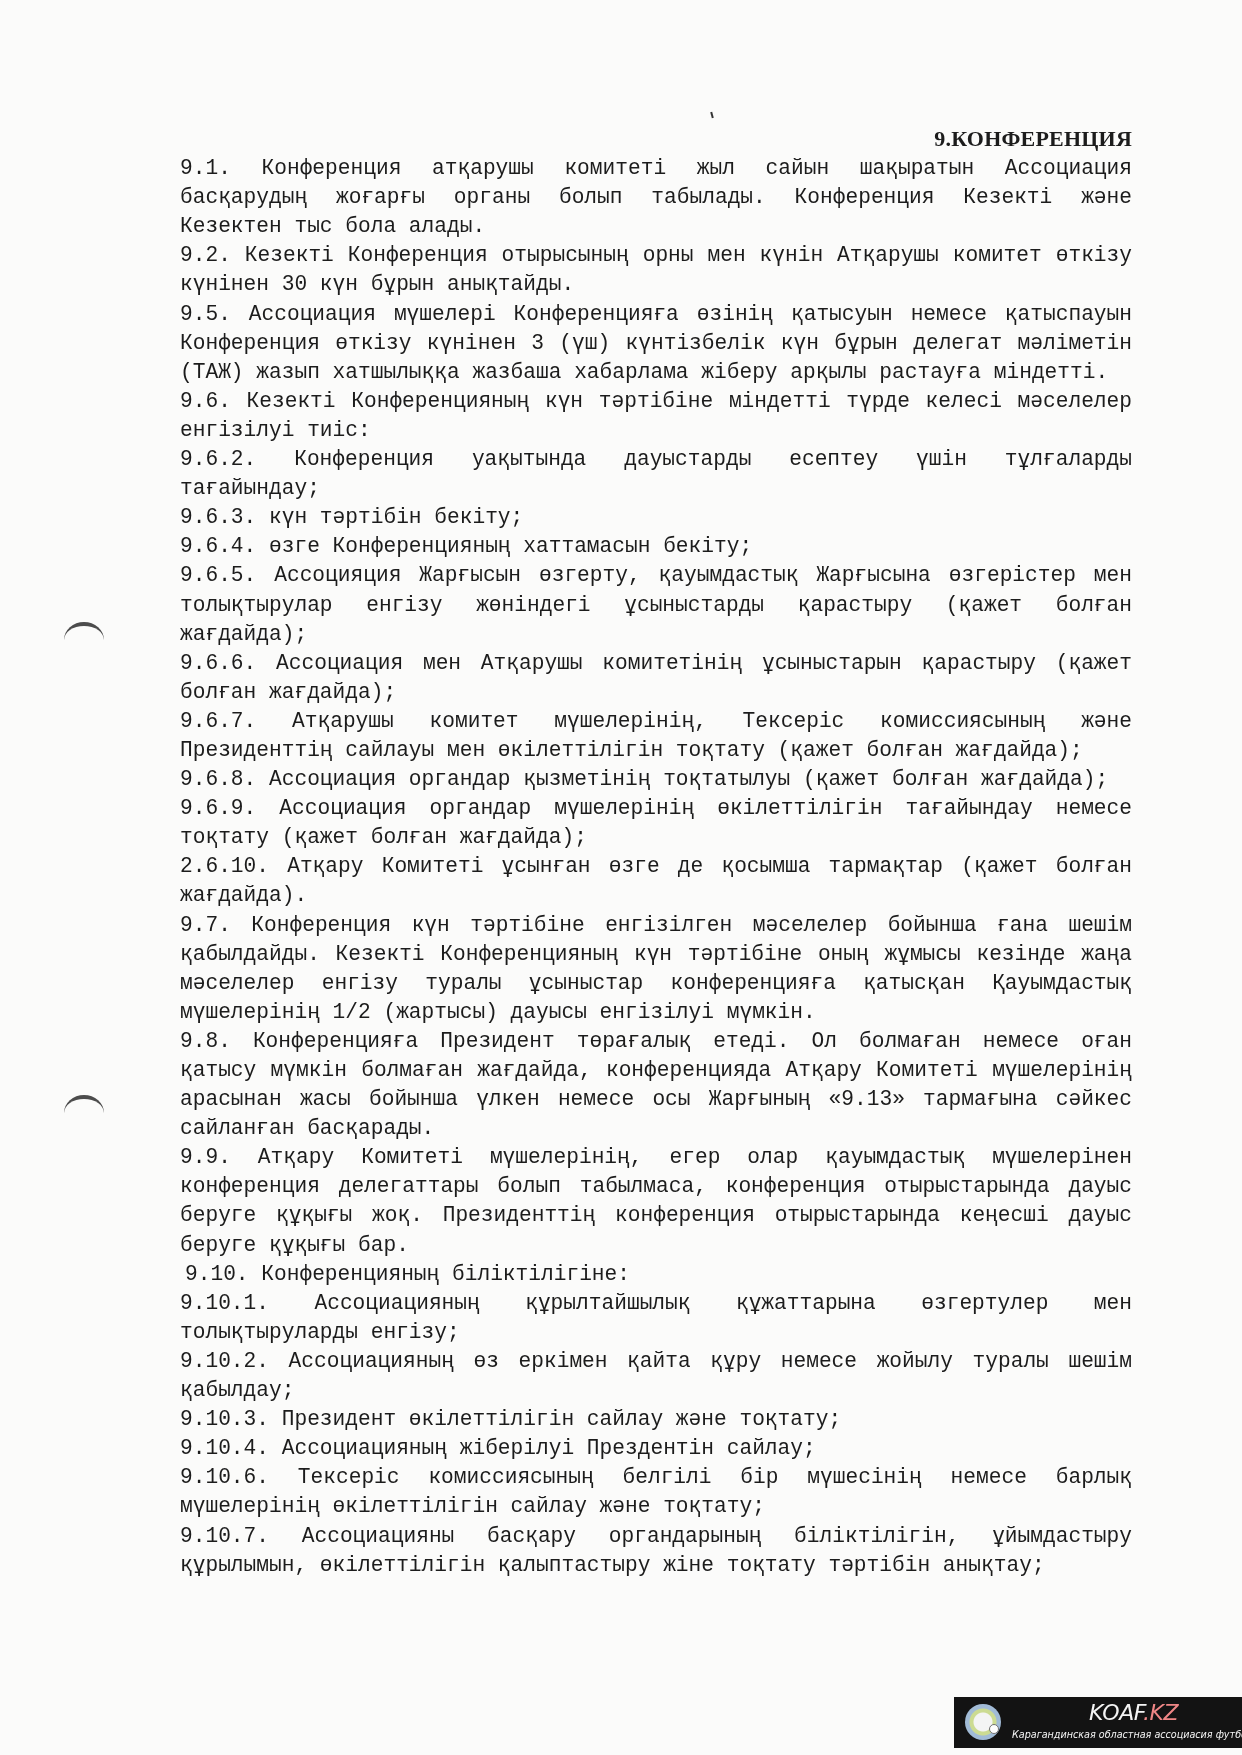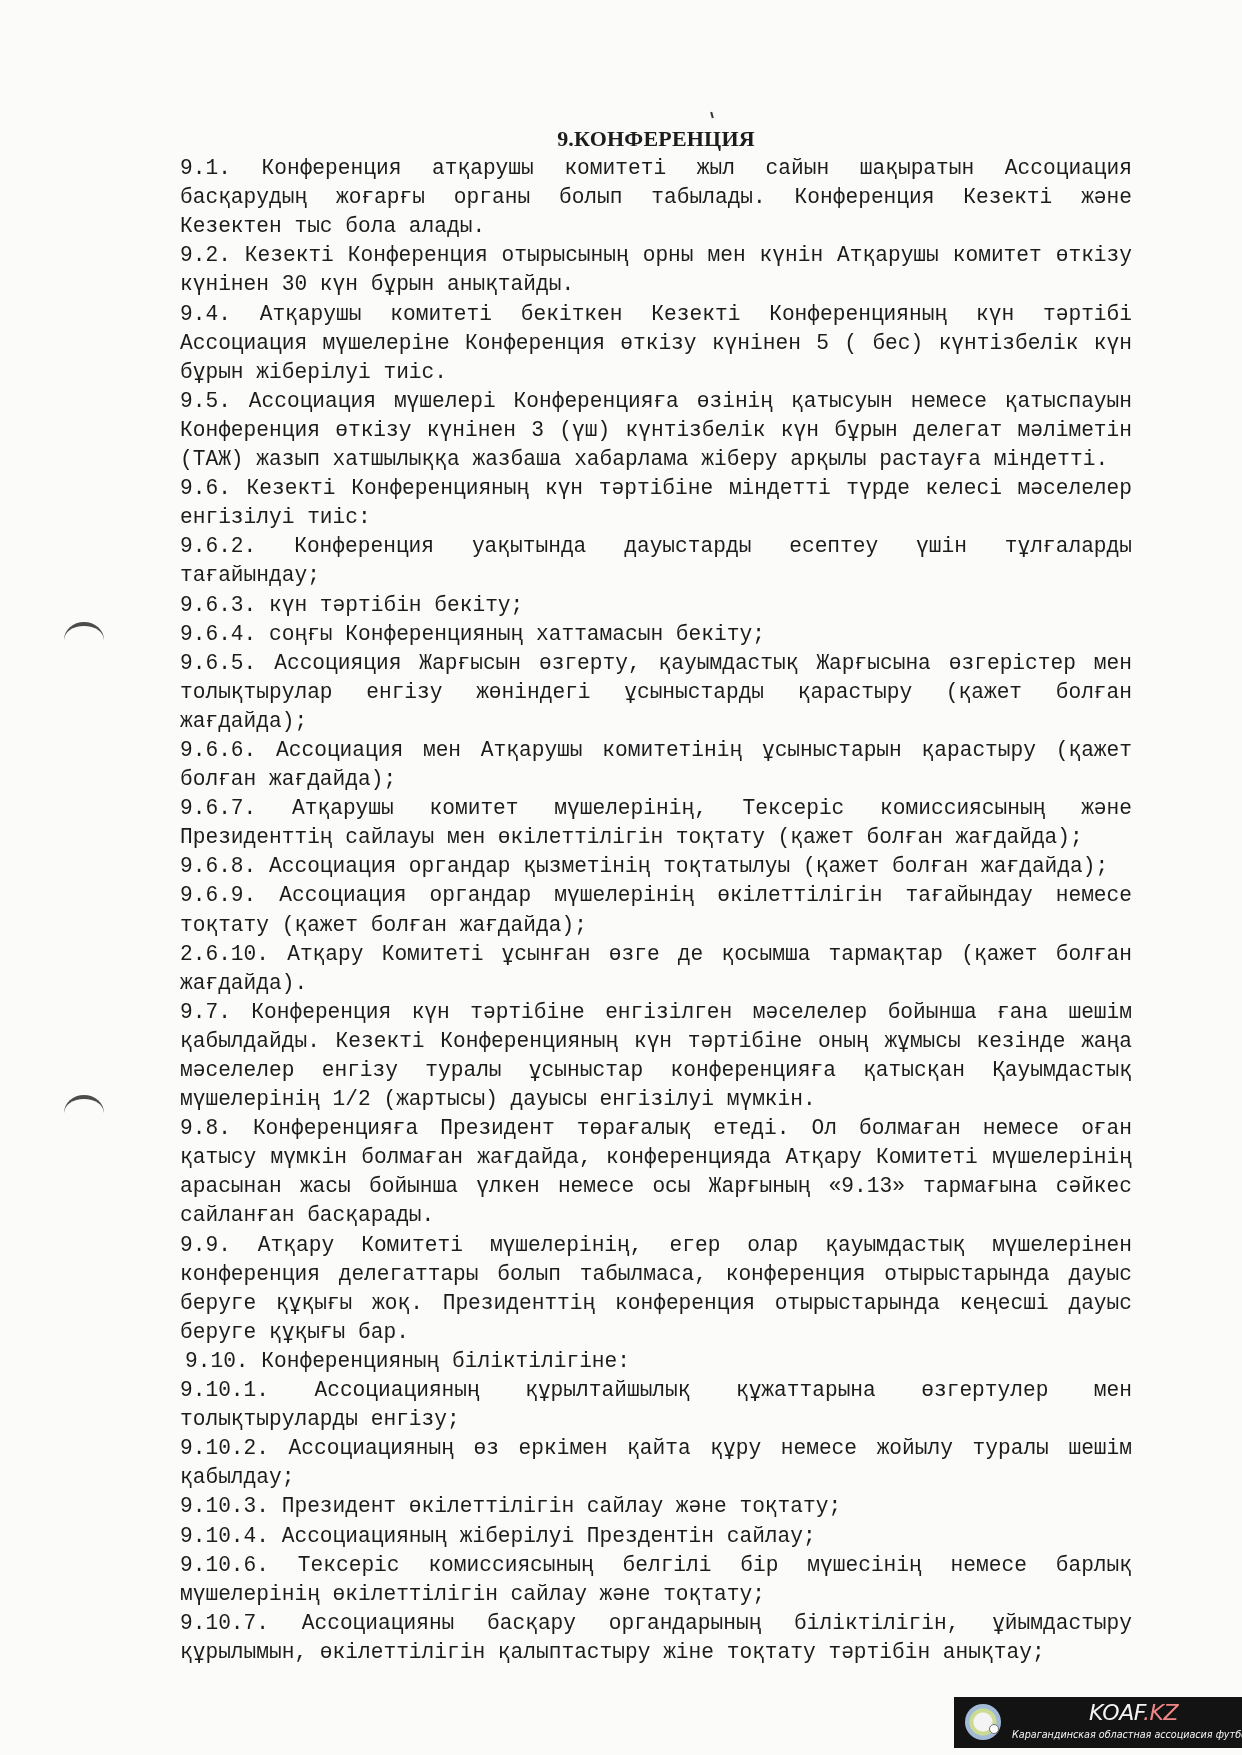--- a/index.html
+++ b/index.html
@@ -34,21 +34,21 @@
 
     .doc {
       position: absolute;
       left: 180px;
       top: 124px;
       width: 952px;
       font-size: 21.2px;
       line-height: 29.1px;
     }
     .title {
-      text-align: center;
+      text-align: right;
       font-weight: bold;
       font-size: 22px;
       margin: 0 0 1px 0;
       letter-spacing: 0.2px;
     }
     .para {
       margin: 0;
       text-align: justify;
       font-family: Liberation Mono, monospace;
     }
@@ -111,26 +111,25 @@
 
 <div class="page-dot"></div>
 <div class="punch-hole one"></div>
 <div class="punch-hole two"></div>
 
 <div class="doc">
   <h1 class="title">9.КОНФЕРЕНЦИЯ</h1>
   <div id="paragraphs">
       <p class="para">9.1. Конференция атқарушы комитеті жыл сайын шақыратын Ассоциация басқарудың жоғарғы органы болып табылады. Конференция Кезекті және Кезектен тыс бола алады.</p>
       <p class="para">9.2. Кезекті Конференция отырысының орны мен күнін Атқарушы комитет өткізу күнінен 30 күн бұрын анықтайды.</p>
-      <p class="para">9.4. Атқарушы комитеті бекіткен Кезекті Конференцияның күн тәртібі Ассоциация мүшелеріне Конференция өткізу күнінен 5 ( бес) күнтізбелік күн бұрын жіберілуі тиіс.</p>
       <p class="para">9.5. Ассоциация мүшелері Конференцияға өзінің қатысуын немесе қатыспауын Конференция өткізу күнінен 3 (үш) күнтізбелік күн бұрын делегат мәліметін (ТАЖ) жазып хатшылыққа жазбаша хабарлама жіберу арқылы растауға міндетті.</p>
       <p class="para">9.6. Кезекті Конференцияның күн тәртібіне міндетті түрде келесі мәселелер енгізілуі тиіс:</p>
       <p class="para">9.6.2. Конференция уақытында дауыстарды есептеу үшін тұлғаларды тағайындау;</p>
       <p class="para">9.6.3. күн тәртібін бекіту;</p>
-      <p class="para">9.6.4. соңғы Конференцияның хаттамасын бекіту;</p>
+      <p class="para">9.6.4. өзге Конференцияның хаттамасын бекіту;</p>
       <p class="para">9.6.5.   Ассоцияция Жарғысын өзгерту, қауымдастық Жарғысына өзгерістер мен толықтырулар енгізу жөніндегі ұсыныстарды қарастыру (қажет болған жағдайда);</p>
       <p class="para">9.6.6. Ассоциация мен Атқарушы комитетінің ұсыныстарын қарастыру (қажет болған жағдайда);</p>
       <p class="para">9.6.7. Атқарушы комитет мүшелерінің, Тексеріс комиссиясының және Президенттің сайлауы мен өкілеттілігін тоқтату (қажет болған жағдайда);</p>
       <p class="para">9.6.8. Ассоциация органдар қызметінің тоқтатылуы (қажет болған жағдайда);</p>
       <p class="para">9.6.9. Ассоциация органдар мүшелерінің өкілеттілігін тағайындау немесе тоқтату (қажет болған жағдайда);</p>
       <p class="para">2.6.10. Атқару Комитеті ұсынған өзге де қосымша тармақтар (қажет болған жағдайда).</p>
       <p class="para">9.7. Конференция күн тәртібіне енгізілген мәселелер бойынша ғана шешім қабылдайды. Кезекті Конференцияның күн тәртібіне оның жұмысы кезінде жаңа мәселелер енгізу туралы ұсыныстар конференцияға қатысқан Қауымдастық мүшелерінің 1/2 (жартысы) дауысы енгізілуі мүмкін.</p>
       <p class="para">9.8. Конференцияға Президент төрағалық етеді. Ол болмаған немесе оған қатысу мүмкін болмаған жағдайда, конференцияда Атқару Комитеті мүшелерінің арасынан жасы бойынша үлкен немесе осы Жарғының «9.13» тармағына сәйкес  сайланған басқарады.</p>
       <p class="para">9.9.  Атқару Комитеті мүшелерінің, егер олар қауымдастық мүшелерінен конференция делегаттары болып табылмаса, конференция отырыстарында дауыс беруге құқығы жоқ. Президенттің конференция отырыстарында кеңесші дауыс беруге құқығы бар.</p>
       <p class="para indent">9.10. Конференцияның біліктілігіне:</p>

